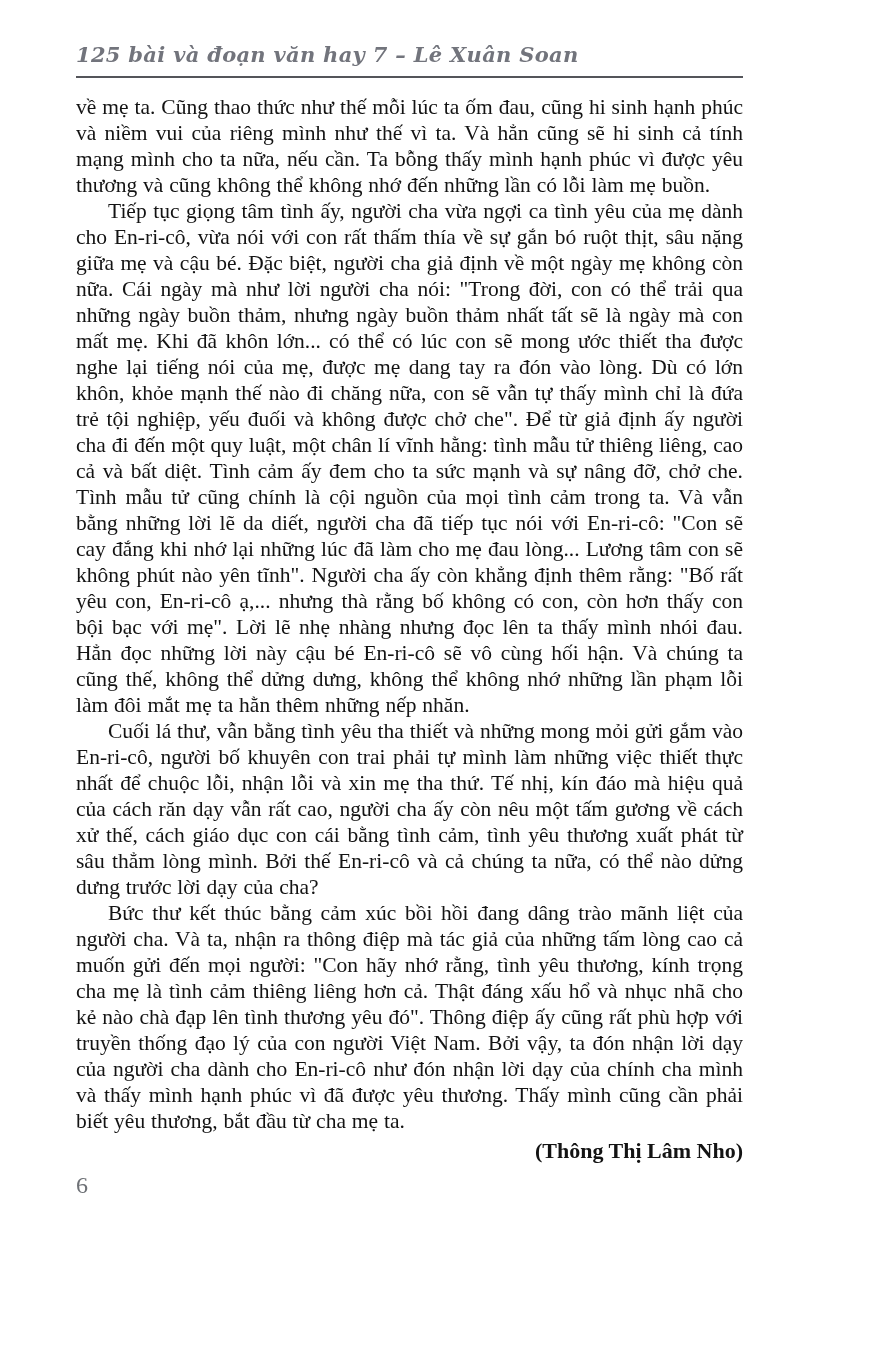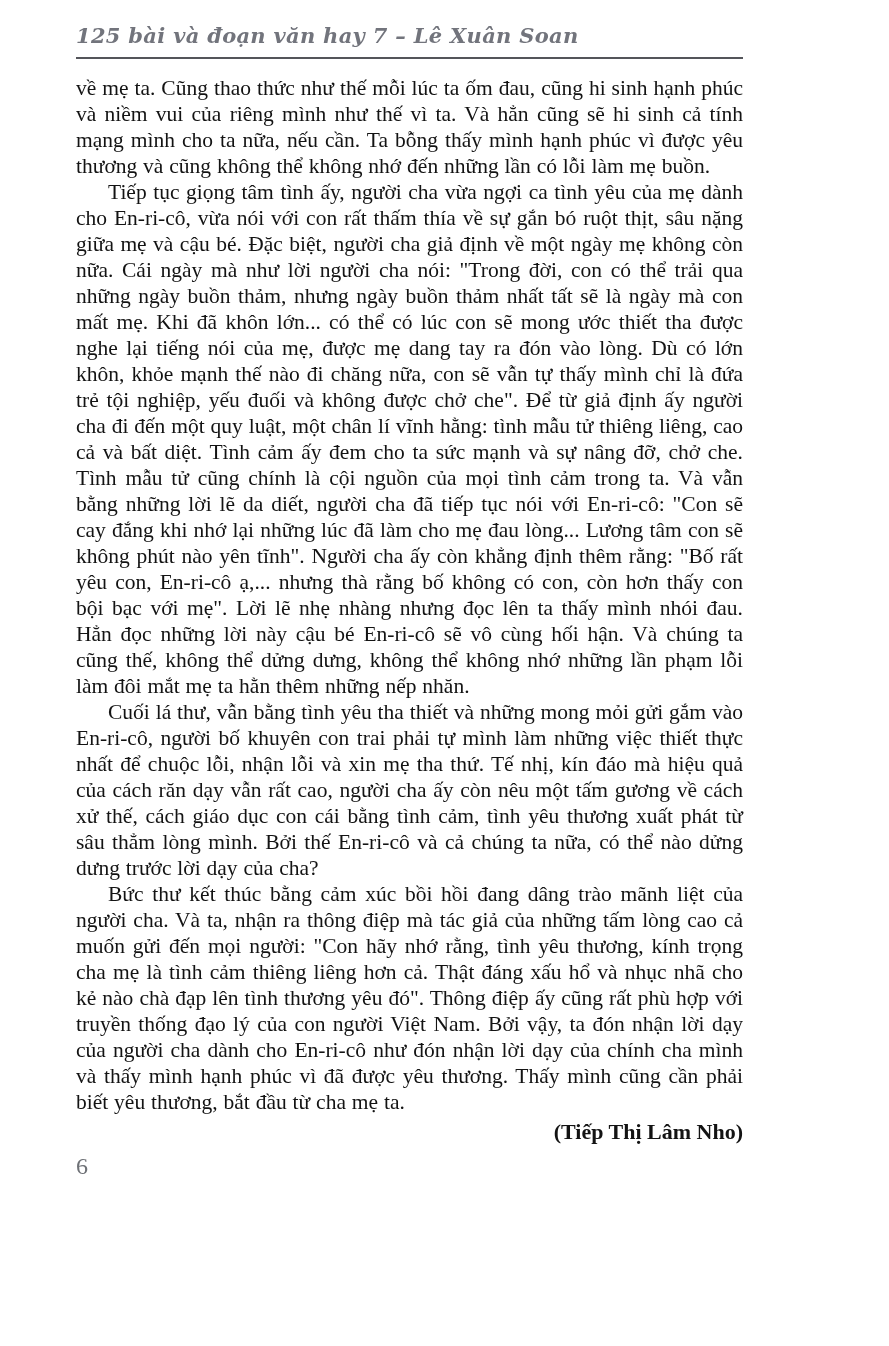--- a/index.html
+++ b/index.html
@@ -8,21 +8,21 @@
     background: #ffffff;
   }
   .page {
     position: relative;
     width: 815px;
     height: 1346px;
     background: #ffffff;
     overflow: hidden;
     font-family: "Liberation Serif", "DejaVu Serif", serif;
     box-sizing: border-box;
-    padding: 23px 72px 0 76px;
+    padding: 42px 72px 0 76px;
   }
   .running-header {
     border-bottom: 2px solid #54555a;
     padding-bottom: 9px;
     margin-bottom: 16px;
   }
   .running-header .title {
     font-family: "DejaVu Serif", "Liberation Serif", serif;
     font-style: italic;
     font-weight: bold;
@@ -66,17 +66,17 @@
     <span class="title">125 bài và đoạn văn hay 7 –  Lê Xuân Soan</span>
   </div>
 
   <div class="body-text">
     <p>về mẹ ta. Cũng thao thức như thế mỗi lúc ta ốm đau, cũng hi sinh hạnh phúc và niềm vui của riêng mình như thế vì ta. Và hẳn cũng sẽ hi sinh cả tính mạng mình cho ta nữa, nếu cần. Ta bỗng thấy mình hạnh phúc vì được yêu thương và cũng không thể không nhớ đến những lần có lỗi làm mẹ buồn.</p>
     <p class="indent">Tiếp tục giọng tâm tình ấy, người cha vừa ngợi ca tình yêu của mẹ dành cho En-ri-cô, vừa nói với con rất thấm thía về sự gắn bó ruột thịt, sâu nặng giữa mẹ và cậu bé. Đặc biệt, người cha giả định về một ngày mẹ không còn nữa. Cái ngày mà như lời người cha nói: "Trong đời, con có thể trải qua những ngày buồn thảm, nhưng ngày buồn thảm nhất tất sẽ là ngày mà con mất mẹ. Khi đã khôn lớn... có thể có lúc con sẽ mong ước thiết tha được nghe lại tiếng nói của mẹ, được mẹ dang tay ra đón vào lòng. Dù có lớn khôn, khỏe mạnh thế nào đi chăng nữa, con sẽ vẫn tự thấy mình chỉ là đứa trẻ tội nghiệp, yếu đuối và không được chở che". Để từ giả định ấy người cha đi đến một quy luật, một chân lí vĩnh hằng: tình mẫu tử thiêng liêng, cao cả và bất diệt. Tình cảm ấy đem cho ta sức mạnh và sự nâng đỡ, chở che. Tình mẫu tử cũng chính là cội nguồn của mọi tình cảm trong ta. Và vẫn bằng những lời lẽ da diết, người cha đã tiếp tục nói với En-ri-cô: "Con sẽ cay đắng khi nhớ lại những lúc đã làm cho mẹ đau lòng... Lương tâm con sẽ không phút nào yên tĩnh". Người cha ấy còn khẳng định thêm rằng: "Bố rất yêu con, En-ri-cô ạ,... nhưng thà rằng bố không có con, còn hơn thấy con bội bạc với mẹ". Lời lẽ nhẹ nhàng nhưng đọc lên ta thấy mình nhói đau. Hẳn đọc những lời này cậu bé En-ri-cô sẽ vô cùng hối hận. Và chúng ta cũng thế, không thể dửng dưng, không thể không nhớ những lần phạm lỗi làm đôi mắt mẹ ta hằn thêm những nếp nhăn.</p>
     <p class="indent">Cuối lá thư, vẫn bằng tình yêu tha thiết và những mong mỏi gửi gắm vào En-ri-cô, người bố khuyên con trai phải tự mình làm những việc thiết thực nhất để chuộc lỗi, nhận lỗi và xin mẹ tha thứ. Tế nhị, kín đáo mà hiệu quả của cách răn dạy vẫn rất cao, người cha ấy còn nêu một tấm gương về cách xử thế, cách giáo dục con cái bằng tình cảm, tình yêu thương xuất phát từ sâu thẳm lòng mình. Bởi thế En-ri-cô và cả chúng ta nữa, có thể nào dửng dưng trước lời dạy của cha?</p>
     <p class="indent">Bức thư kết thúc bằng cảm xúc bồi hồi đang dâng trào mãnh liệt của người cha. Và ta, nhận ra thông điệp mà tác giả của những tấm lòng cao cả muốn gửi đến mọi người: "Con hãy nhớ rằng, tình yêu thương, kính trọng cha mẹ là tình cảm thiêng liêng hơn cả. Thật đáng xấu hổ và nhục nhã cho kẻ nào chà đạp lên tình thương yêu đó". Thông điệp ấy cũng rất phù hợp với truyền thống đạo lý của con người Việt Nam. Bởi vậy, ta đón nhận lời dạy của người cha dành cho En-ri-cô như đón nhận lời dạy của chính cha mình và thấy mình hạnh phúc vì đã được yêu thương. Thấy mình cũng cần phải biết yêu thương, bắt đầu từ cha mẹ ta.</p>
   </div>
 
-  <div class="signature">(Tiếp Thị Lâm Nho)</div>
+  <div class="signature">(Thông Thị Lâm Nho)</div>
 
   <div class="page-number">6</div>
 
 </div>
 
 </body></html>

